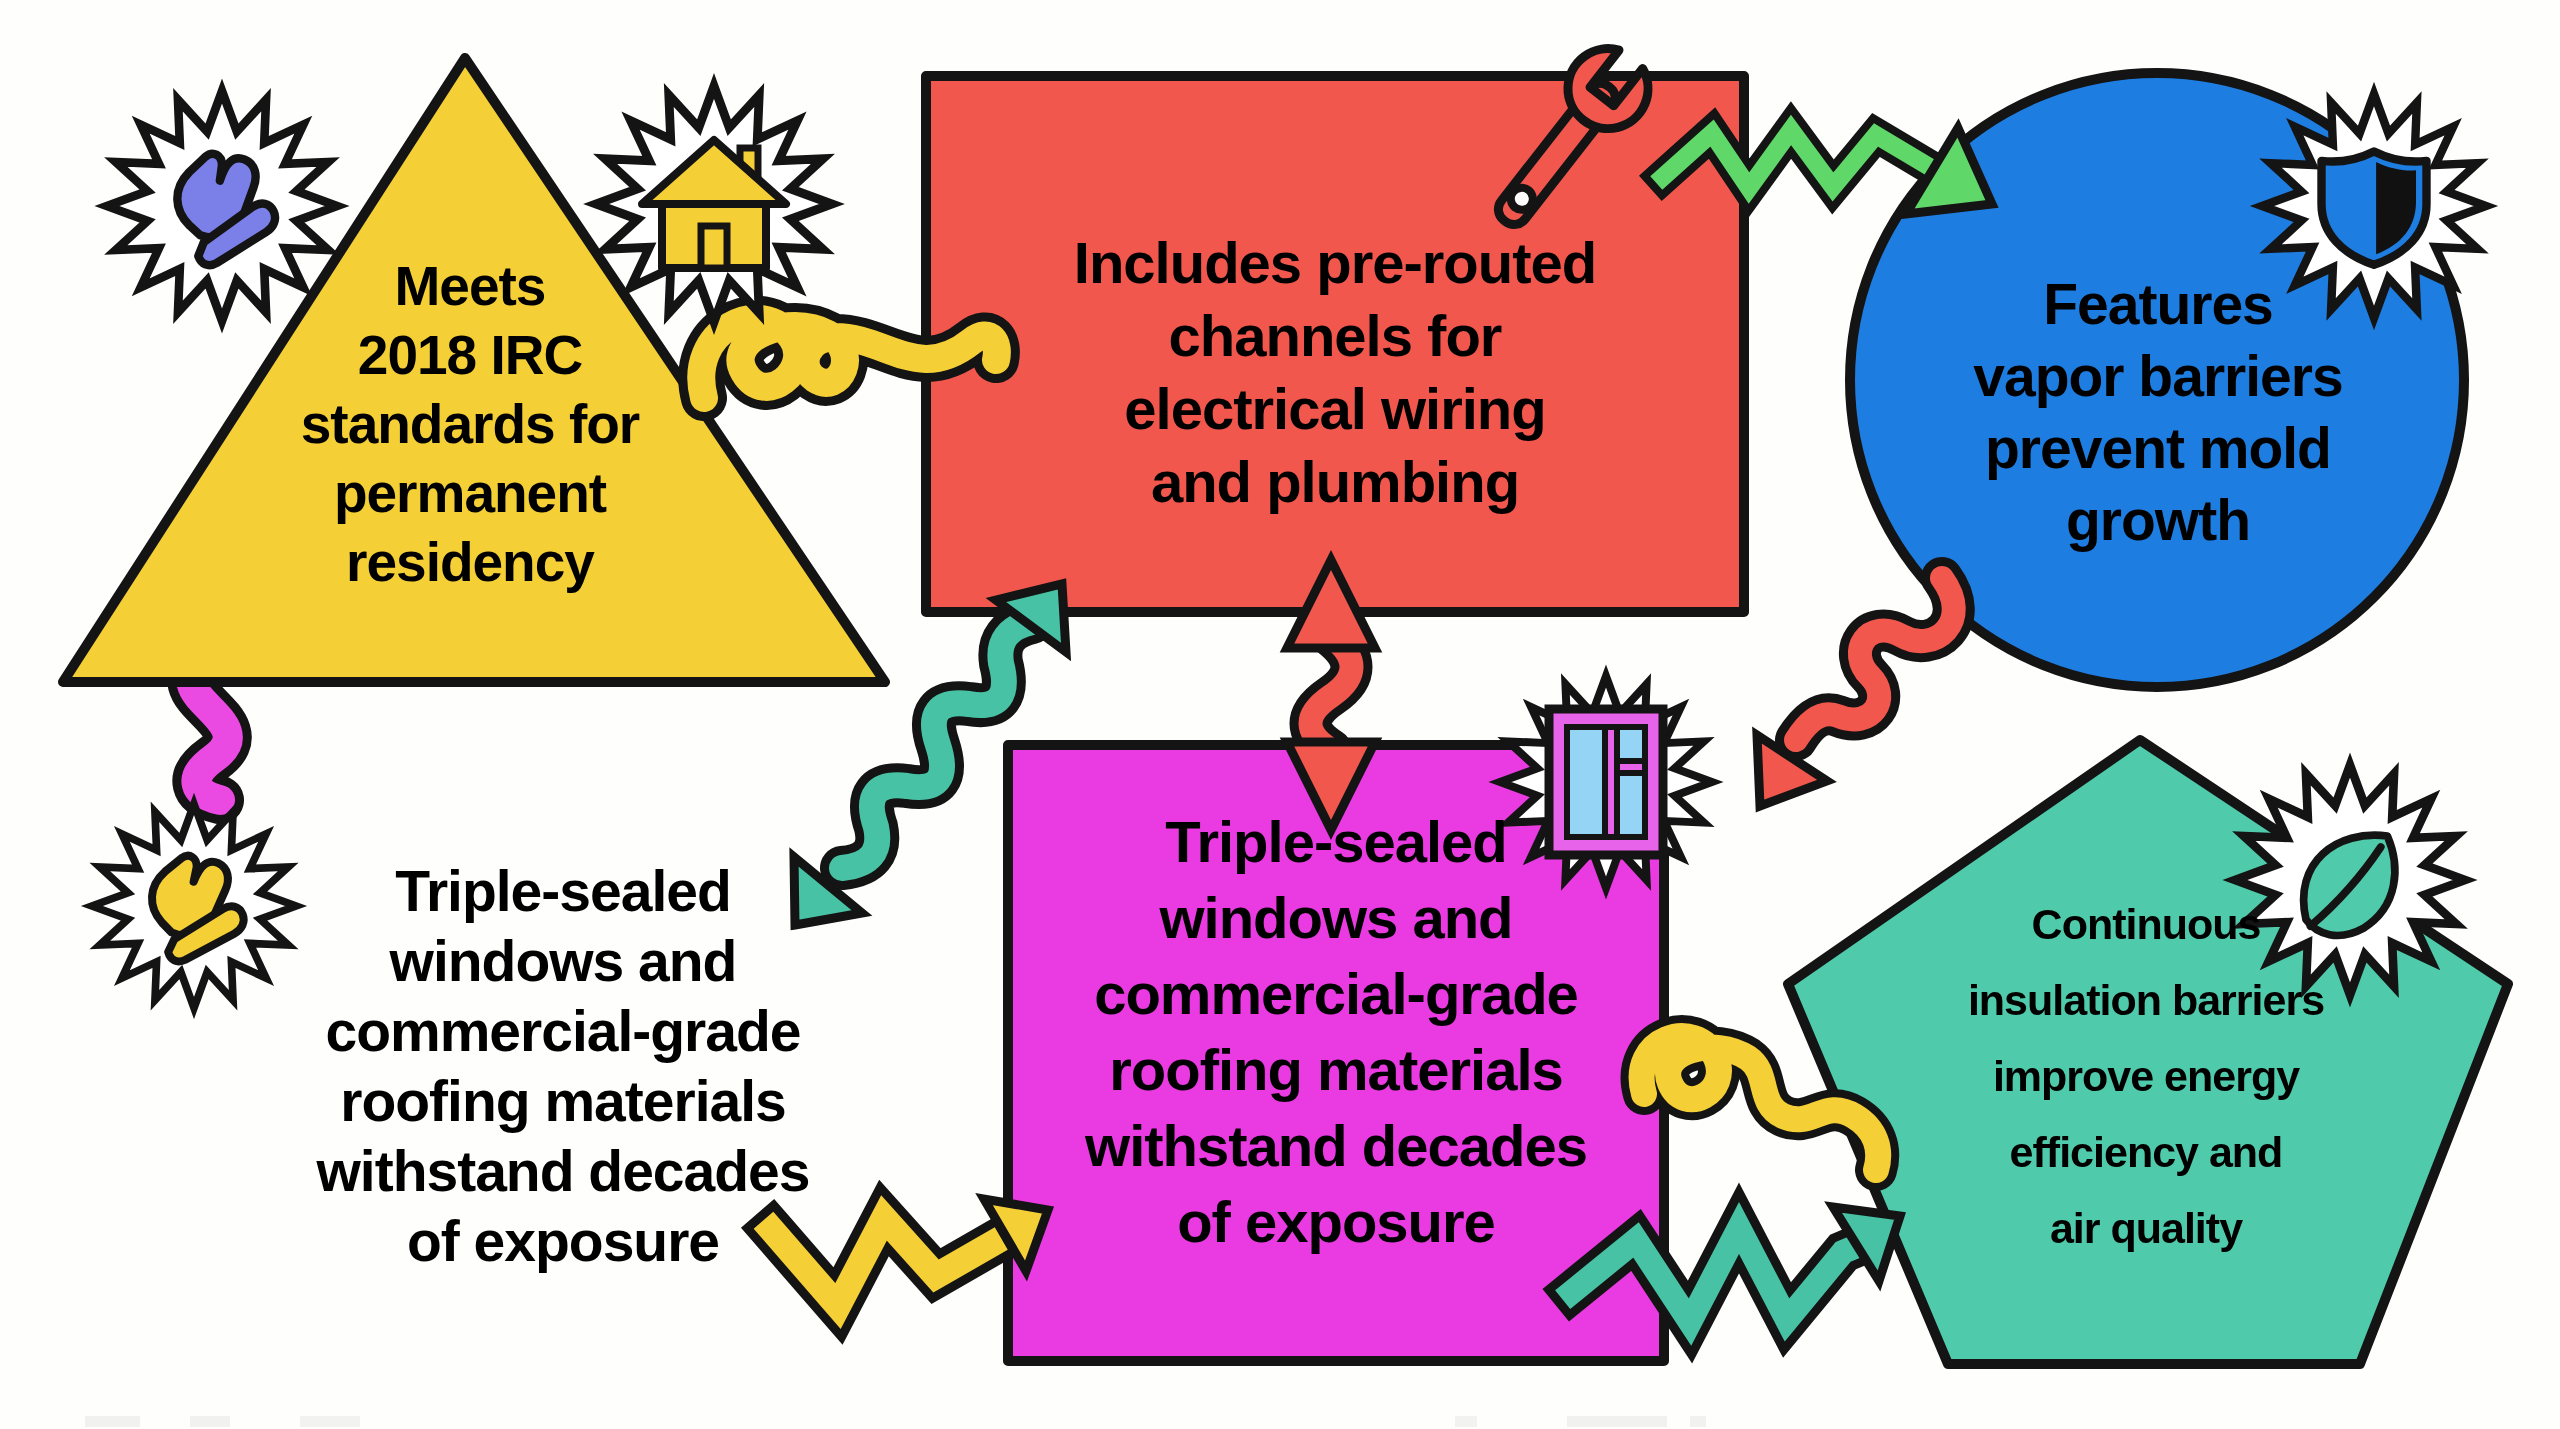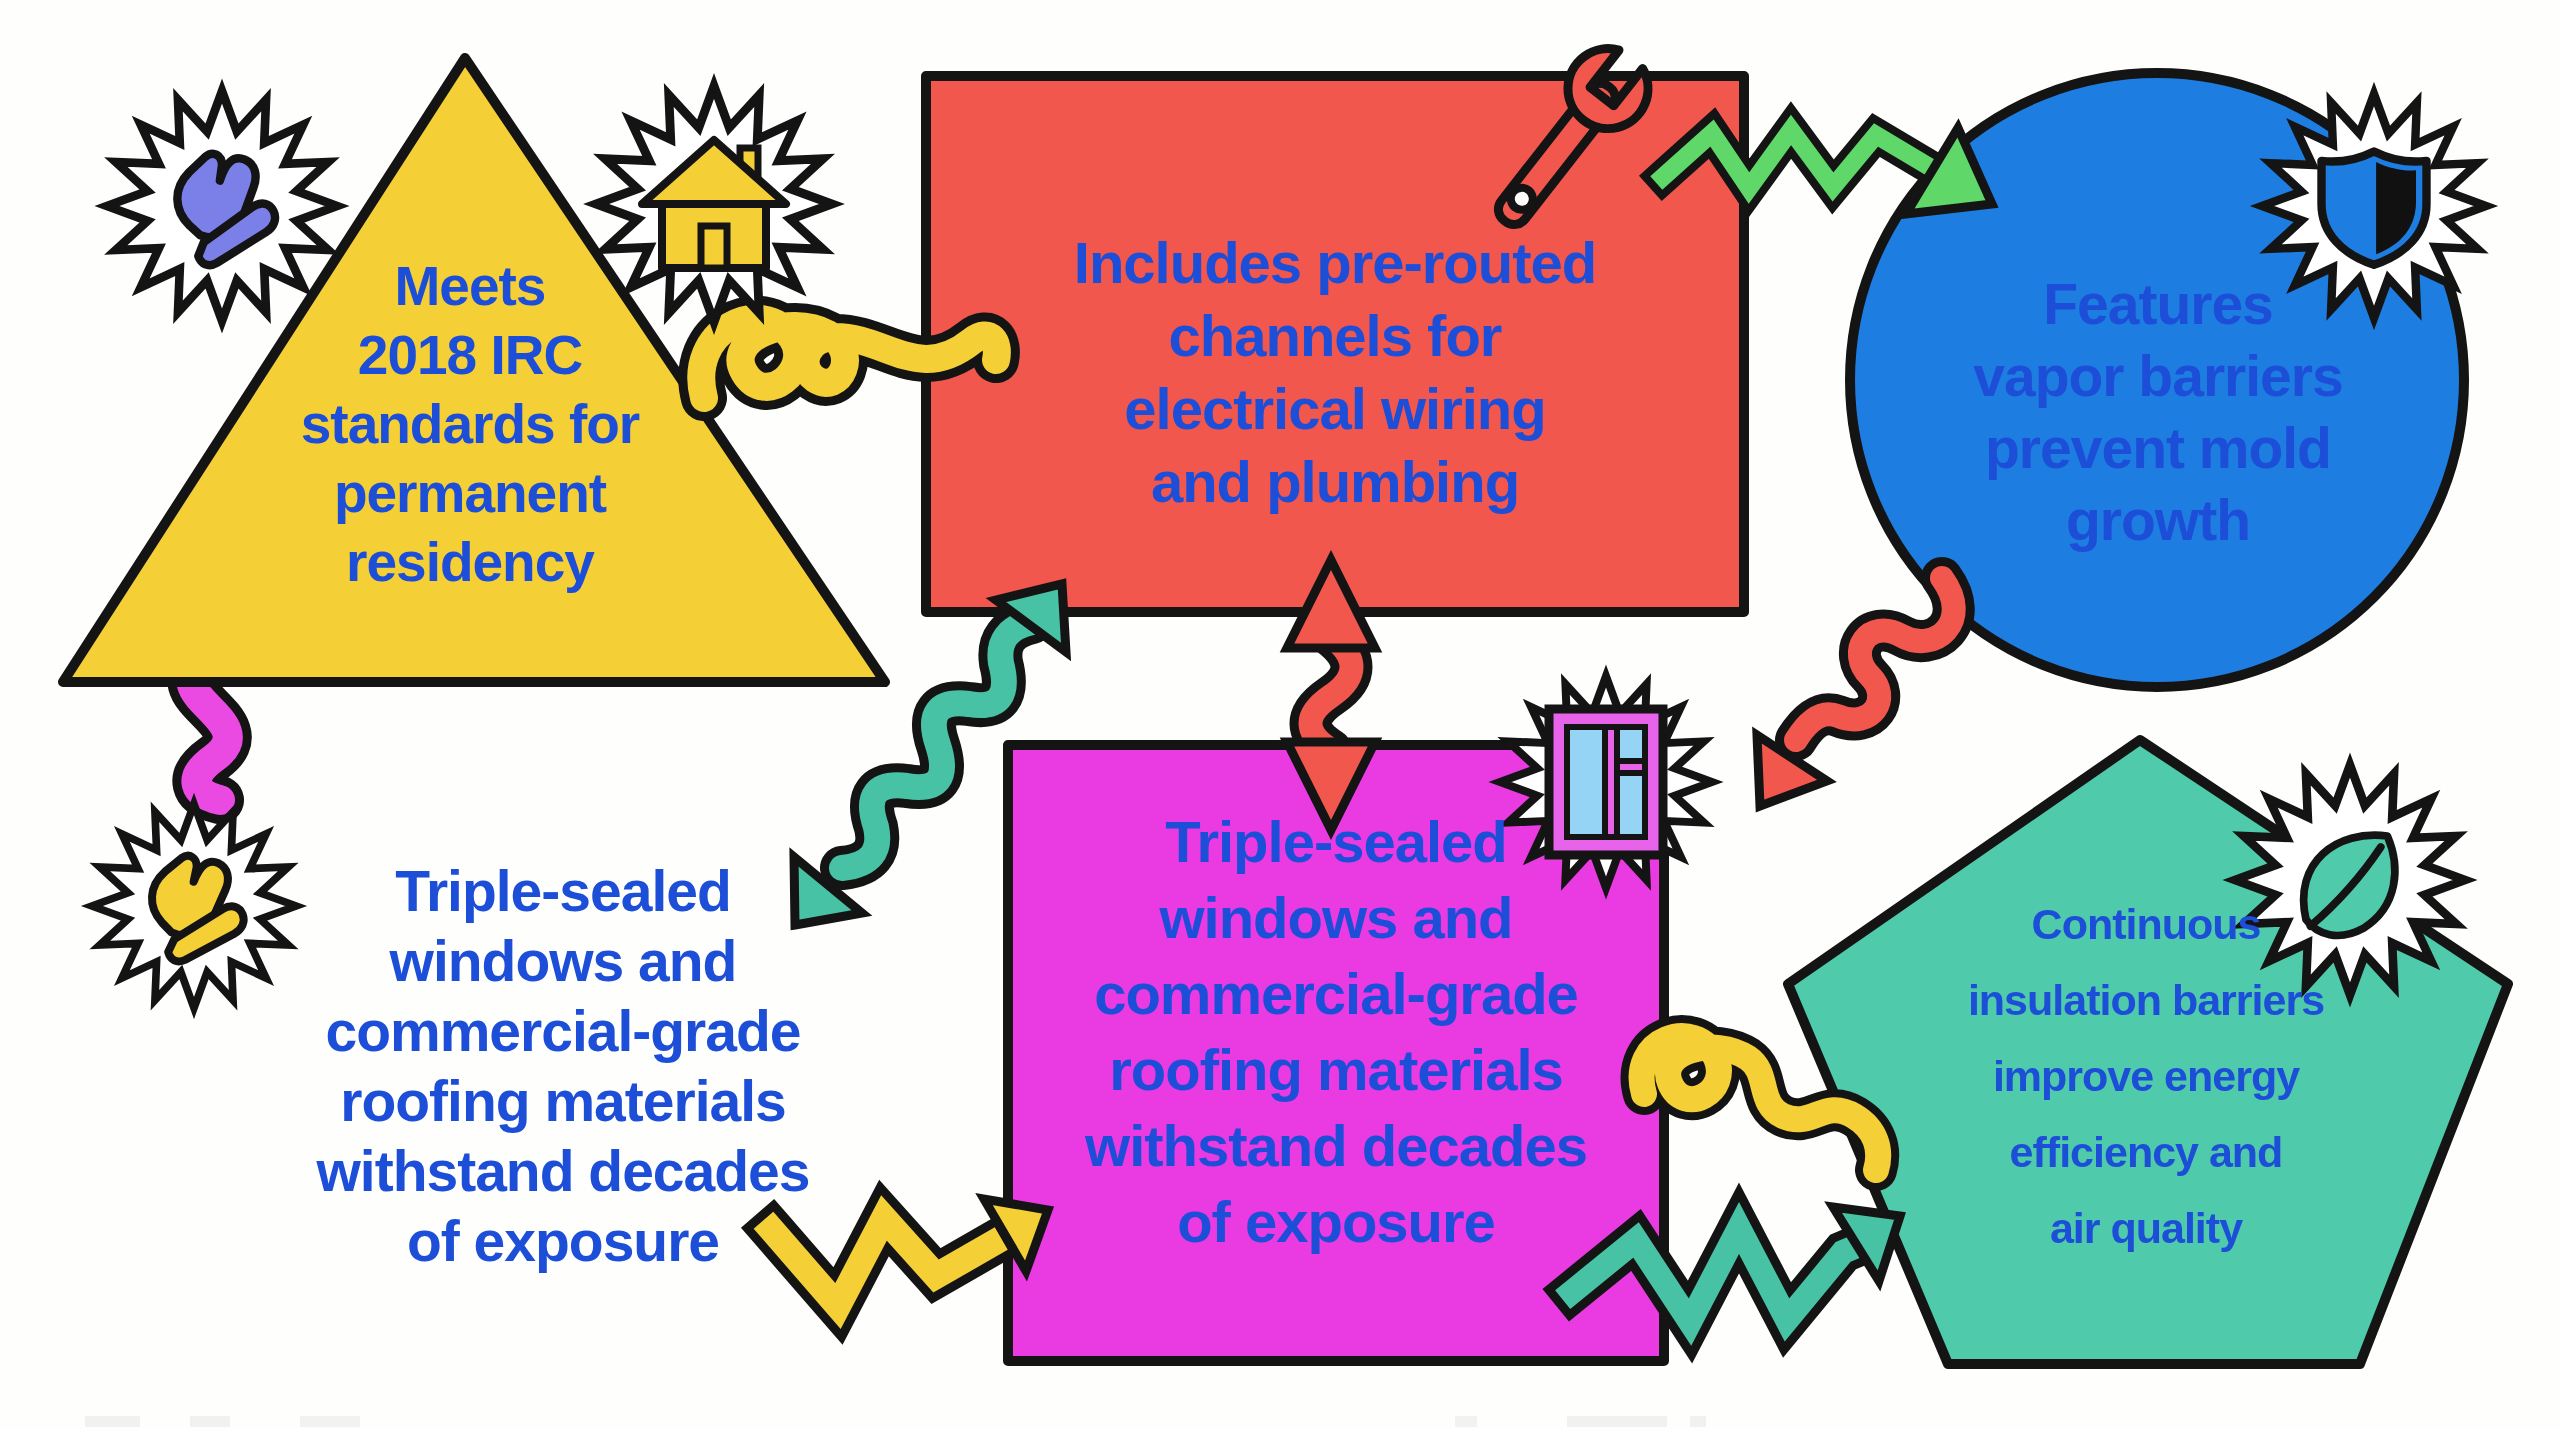--- a/index.html
+++ b/index.html
@@ -1,19 +1,19 @@
 <!DOCTYPE html>
 <html><head>
 <meta charset="utf-8">
 <style>
   html,body{margin:0;padding:0;background:#fff;}
   #canvas{position:relative;width:2560px;height:1429px;background:#fefefd;overflow:hidden;
           font-family:"Liberation Sans",sans-serif;}
   svg.art{position:absolute;left:0;top:0;}
-  .txt{position:absolute;text-align:center;font-weight:bold;color:#1d4ed8;
+  .txt{position:absolute;text-align:center;font-weight:bold;color:#000000;
        white-space:pre-line;letter-spacing:-1px;line-height:1.25;}
   .t-triangle{left:240px;top:252px;width:460px;font-size:55px;line-height:69px;}
   .t-coral{left:955px;top:226px;width:760px;font-size:58px;line-height:73px;}
   .t-circle{left:1888px;top:268px;width:540px;font-size:57px;line-height:72px;}
   .t-magenta{left:1016px;top:804px;width:640px;font-size:58px;line-height:76px;}
   .t-pentagon{left:1846px;top:886px;width:600px;font-size:43px;line-height:76px;}
   .t-note{left:263px;top:856px;width:600px;font-size:57px;line-height:70px;}
 </style>
 </head>
 <body>

